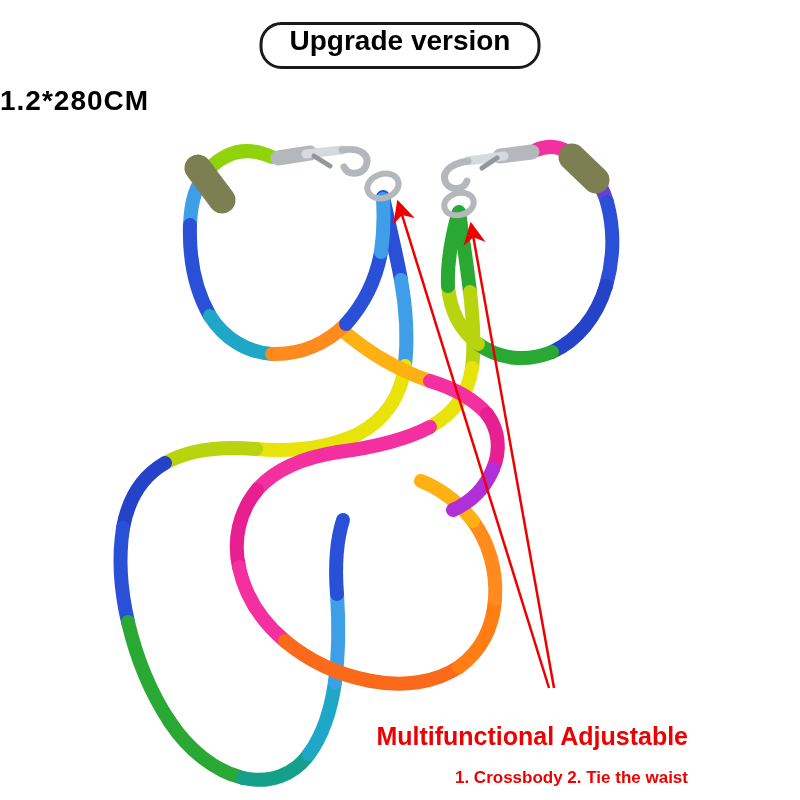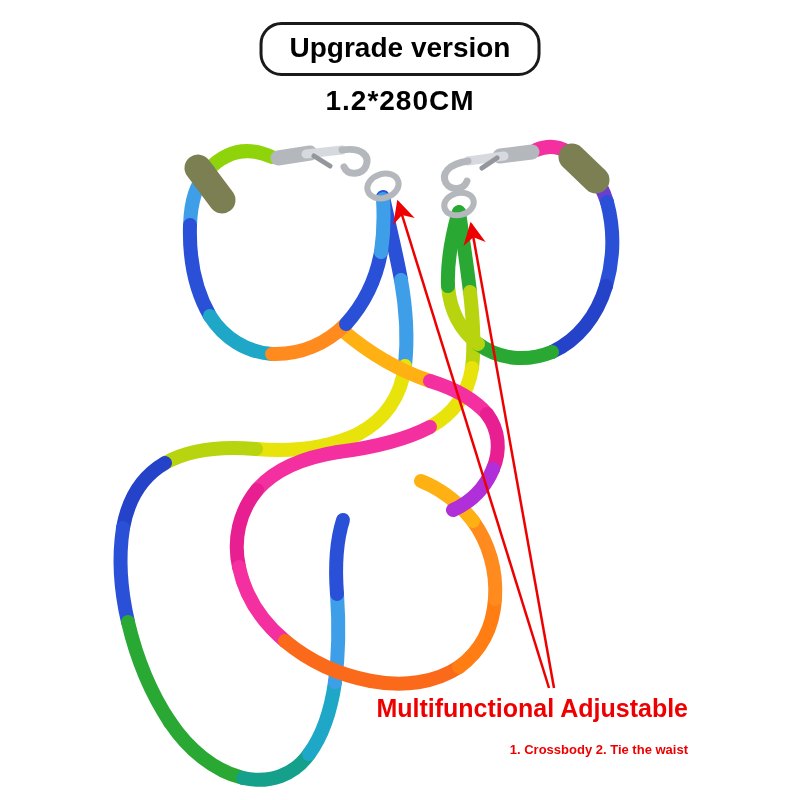--- a/index.html
+++ b/index.html
@@ -2,41 +2,41 @@
 <html><head>
 <meta charset="utf-8">
 <style>
   * { margin:0; padding:0; box-sizing:border-box; }
   html,body { width:800px; height:800px; background:#ffffff; font-family:"Liberation Sans", sans-serif; }
   .canvas { position:relative; width:800px; height:800px; background:#ffffff; overflow:hidden; }
 
   .badge {
     position:absolute; top:22px; left:50%; transform:translateX(-50%);
     border:3px solid #1a1a1a; border-radius:22px;
-    padding:7px 27px 9px; font-size:28px; font-weight:bold; color:#000;
+    padding:0 27px 9px; font-size:28px; font-weight:bold; color:#000;
     white-space:nowrap; background:#fff;
   }
   .size-label {
-    position:absolute; top:85px; left:0; width:100%; text-align:center;
+    position:absolute; top:85px; left:0; width:100%; 
     font-size:28px; font-weight:bold; color:#000; letter-spacing:1px;
   }
   .product-svg { position:absolute; left:0; top:0; }
 
   .rope   { fill:none; stroke-width:14; stroke-linecap:round; }
   .sleeve { fill:none; stroke-width:27; stroke-linecap:round; }
   .clasp-base    { fill:none; stroke-width:15; stroke-linecap:round; }
   .clasp-shaft   { fill:none; stroke-width:9;  stroke-linecap:round; }
   .clasp-hook    { fill:none; stroke-width:7;  stroke-linecap:round; }
   .clasp-trigger { fill:none; stroke-width:5;  stroke-linecap:round; }
   .ring   { fill:none; stroke-width:6; }
   .pointer-line { fill:none; stroke-width:2.5; }
 
   .red-annotation { position:absolute; top:694px; right:112px; text-align:right; }
-  .red-title { font-size:25px; font-weight:bold; margin-bottom:13px; }
-  .red-line  { font-size:13px; font-weight:bold; line-height:28px; }
+  .red-title { font-size:25px; font-weight:bold; margin-bottom:13px;margin-top:28px; }
+  .red-line  { font-size:17px; font-weight:bold; line-height:28px; }
 </style>
 </head>
 <body>
 
 <div class="canvas">
 
   <div class="badge">
     <span>Upgrade version</span>
   </div>
 

